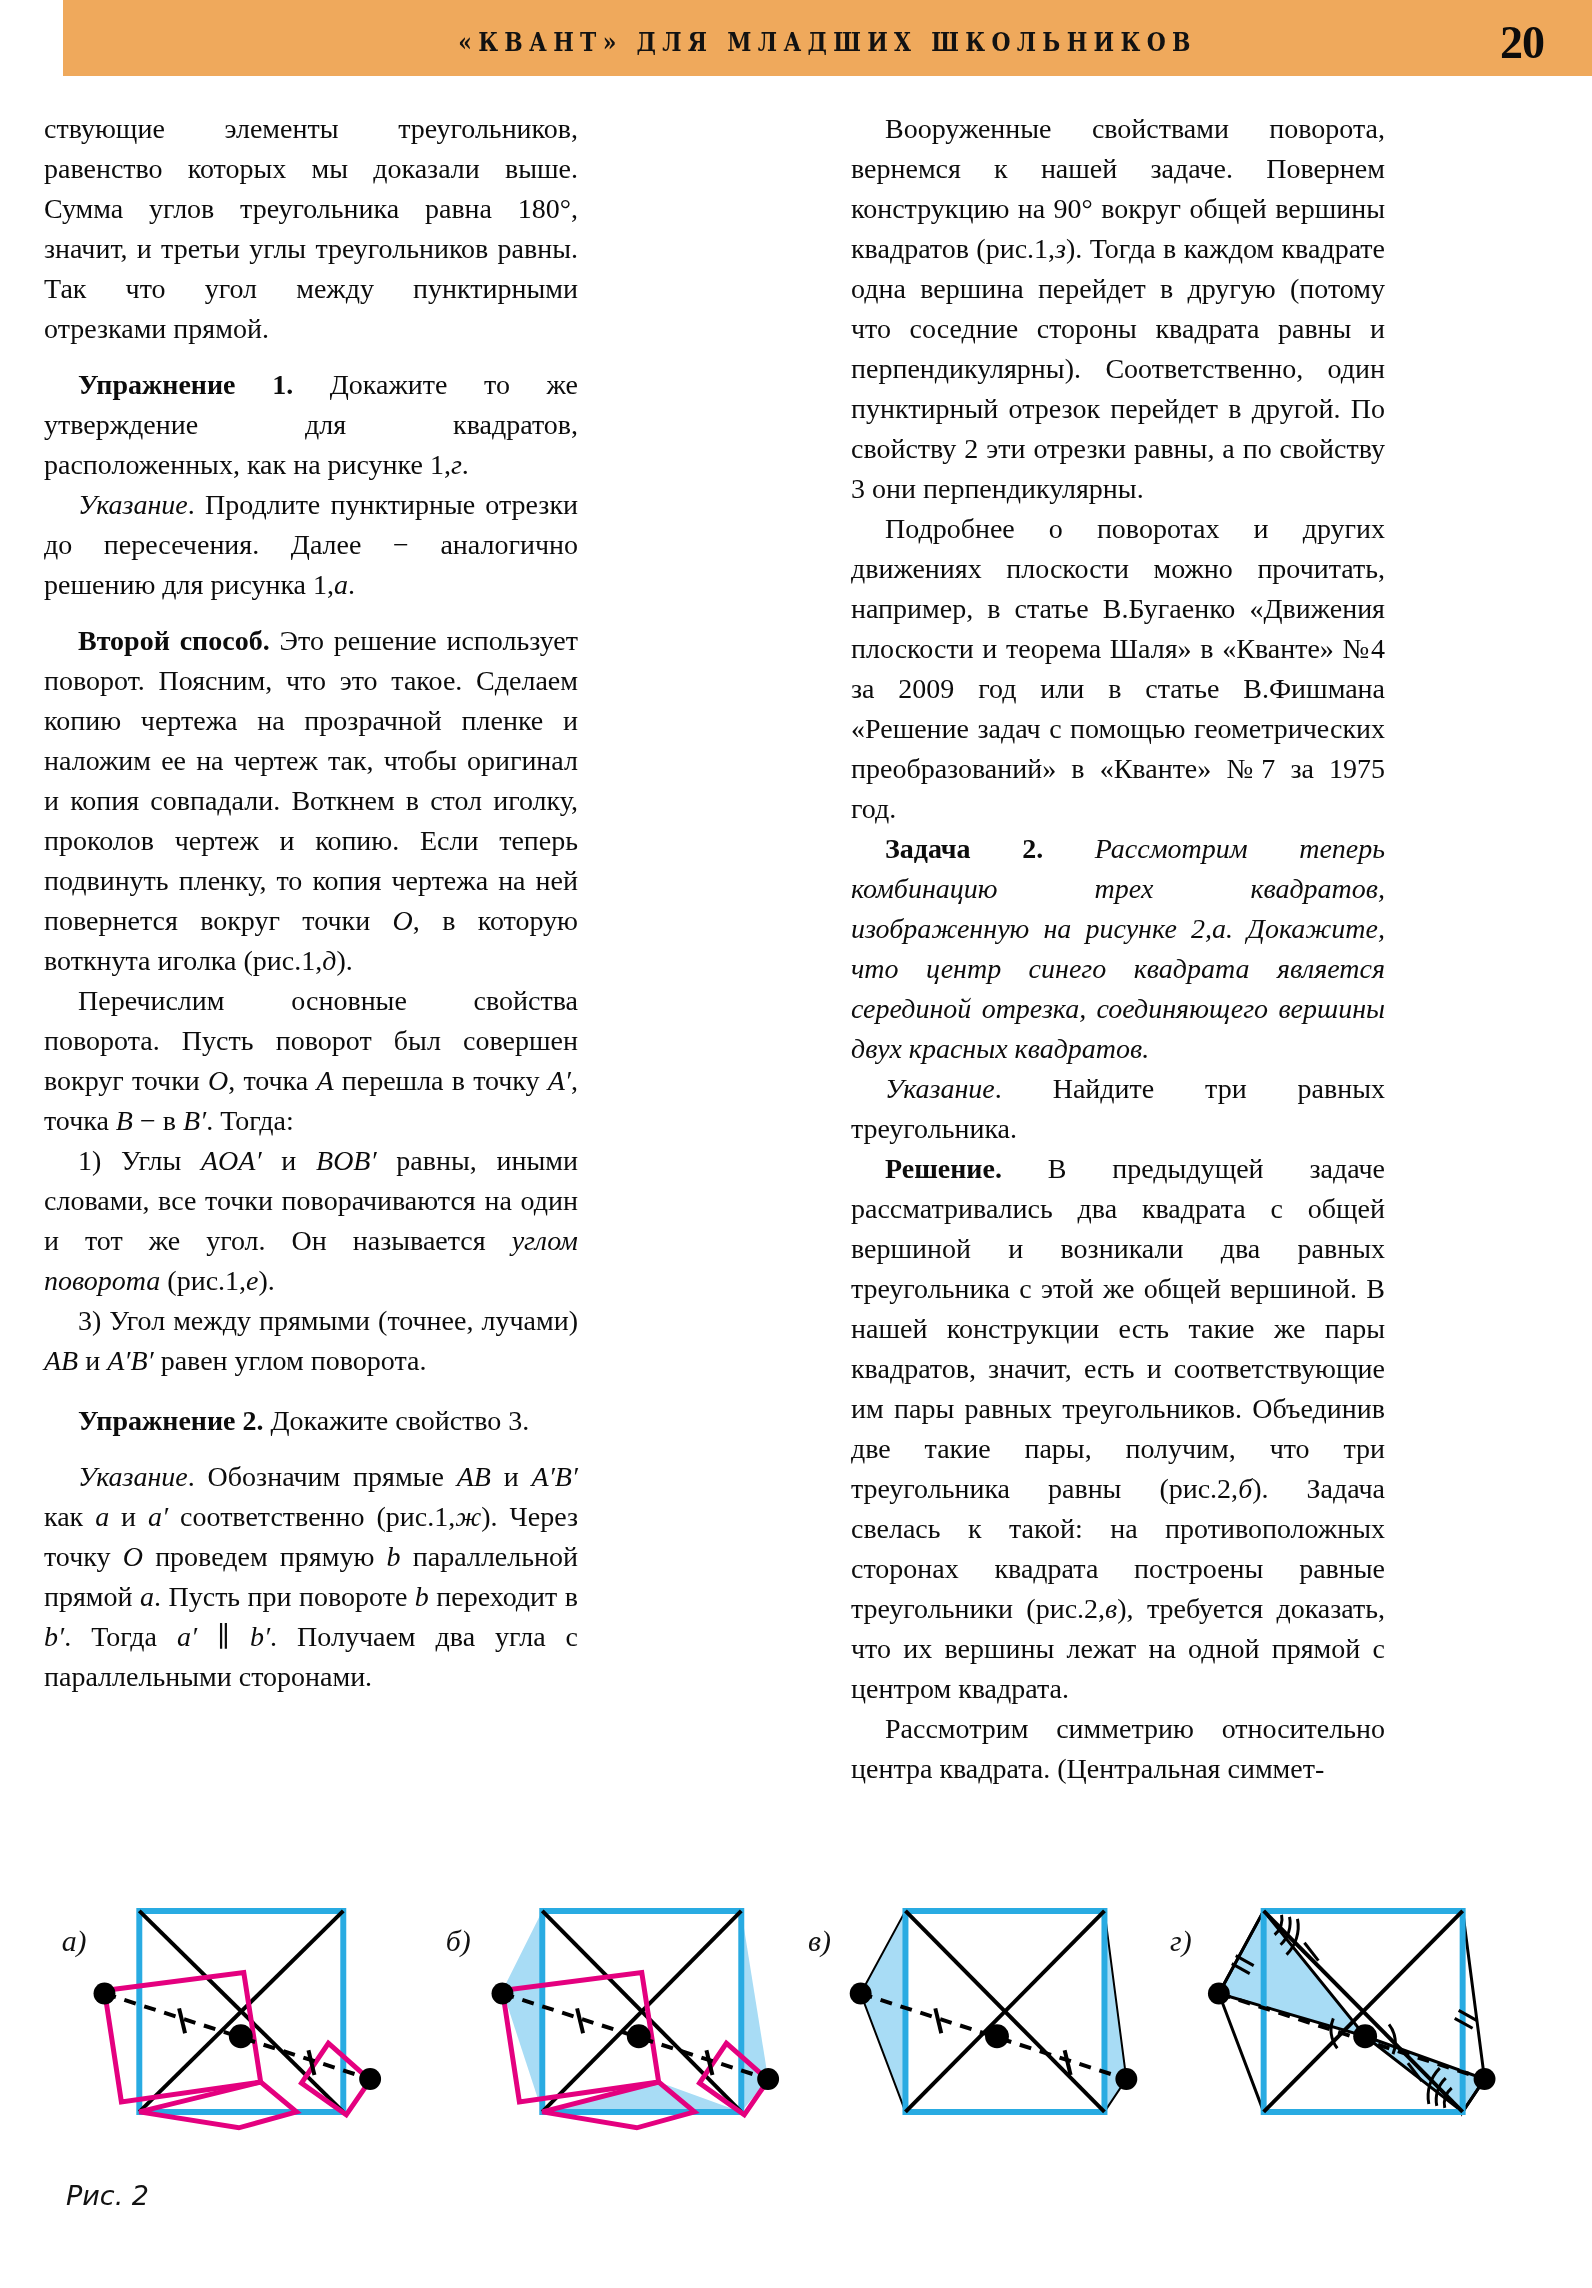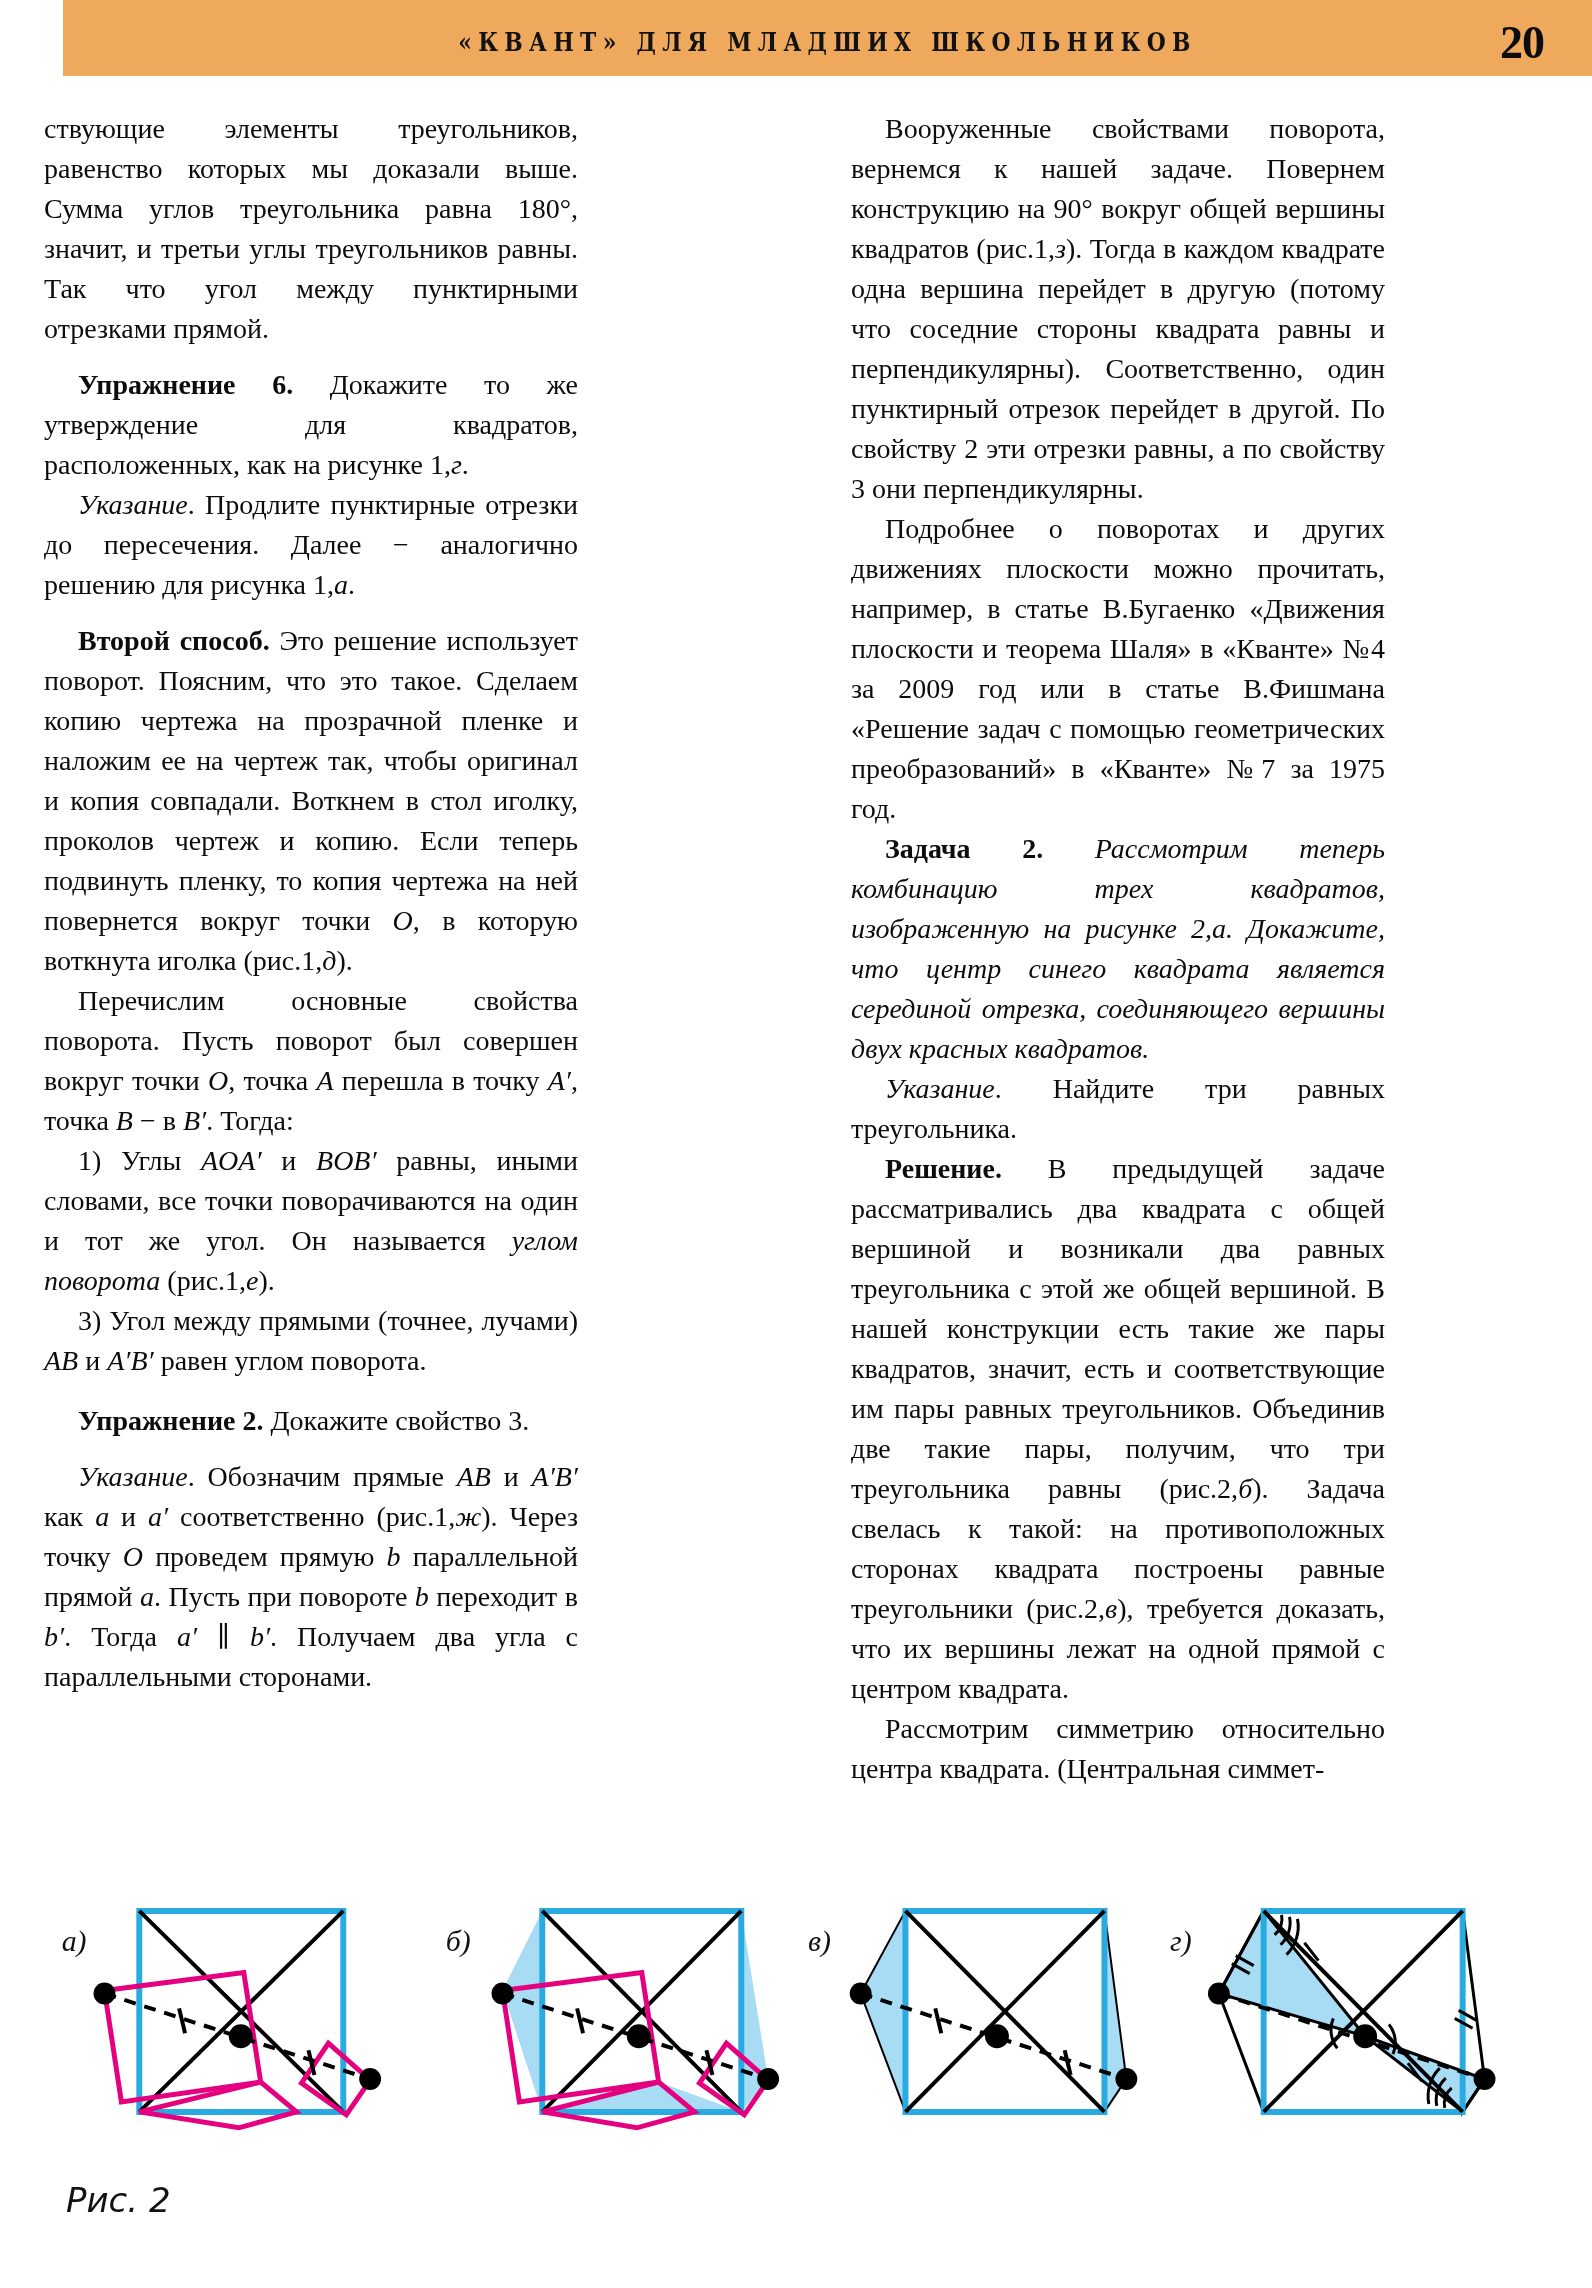--- a/index.html
+++ b/index.html
@@ -94,21 +94,21 @@
     top: 1891px;
     width: 1592px;
     height: 398px;
   }
   .fig-caption {
     position: absolute;
     left: 66px;
     top: 289px;
     font-family: "DejaVu Sans", "Liberation Sans", sans-serif;
     font-style: italic;
-    font-size: 34px;
+    font-size: 27px;
     color: #121212;
   }
   .panel-letter {
     font-family: "Liberation Serif", "DejaVu Serif", serif;
     font-style: italic;
     font-size: 30px;
     fill: #111;
   }
   svg.fig { position: absolute; left: 0; top: 0; }
 </style>
@@ -122,21 +122,21 @@
   </div>
 </div>
 
 <div class="columns">
 
   <div class="col col-left">
 
     <p class="noind"><span>ствующие элементы треугольников, равенство которых мы доказали выше. Сумма углов треугольника равна 180°, значит, и третьи углы треугольников равны. Так что угол между пунктирными отрезками прямой.</span></p>
 
     <p class="ind" style="margin-top:16px;">
-      <b class="run">Упражнение 6.</b><span> Докажите то же утверждение для квадратов, расположенных, как на рисунке 1,</span><i class="run">г</i><span>.</span>
+      <b class="run">Упражнение 1.</b><span> Докажите то же утверждение для квадратов, расположенных, как на рисунке 1,</span><i class="run">г</i><span>.</span>
     </p>
 
     <p class="ind">
       <i class="run">Указание</i><span>. Продлите пунктирные отрезки до пересечения. Далее − аналогично решению для рисунка 1,</span><i class="run">а</i><span>.</span>
     </p>
 
     <p class="ind" style="margin-top:16px;">
       <b class="run">Второй способ.</b><span> Это решение использует поворот. Поясним, что это такое. Сделаем копию чертежа на прозрачной пленке и наложим ее на чертеж так, чтобы оригинал и копия совпадали. Воткнем в стол иголку, проколов чертеж и копию. Если теперь подвинуть пленку, то копия чертежа на ней повернется вокруг точки </span><span class="mth">O</span><span>, в которую воткнута иголка (рис.1,</span><i class="run">д</i><span>).</span>
     </p>
 

